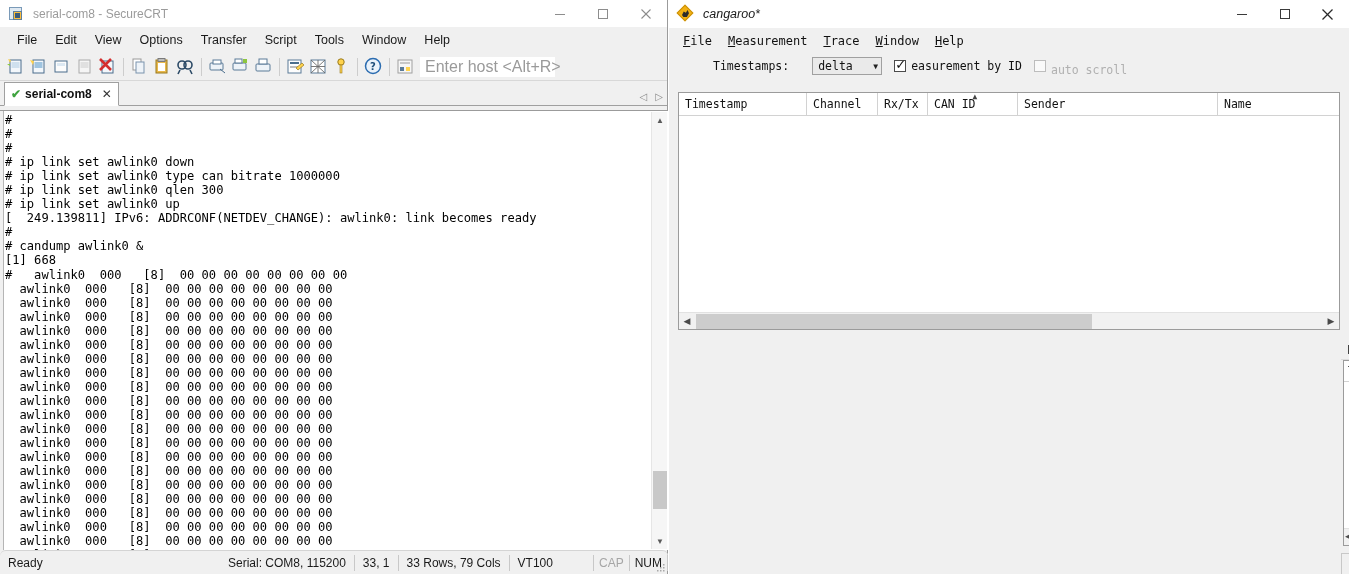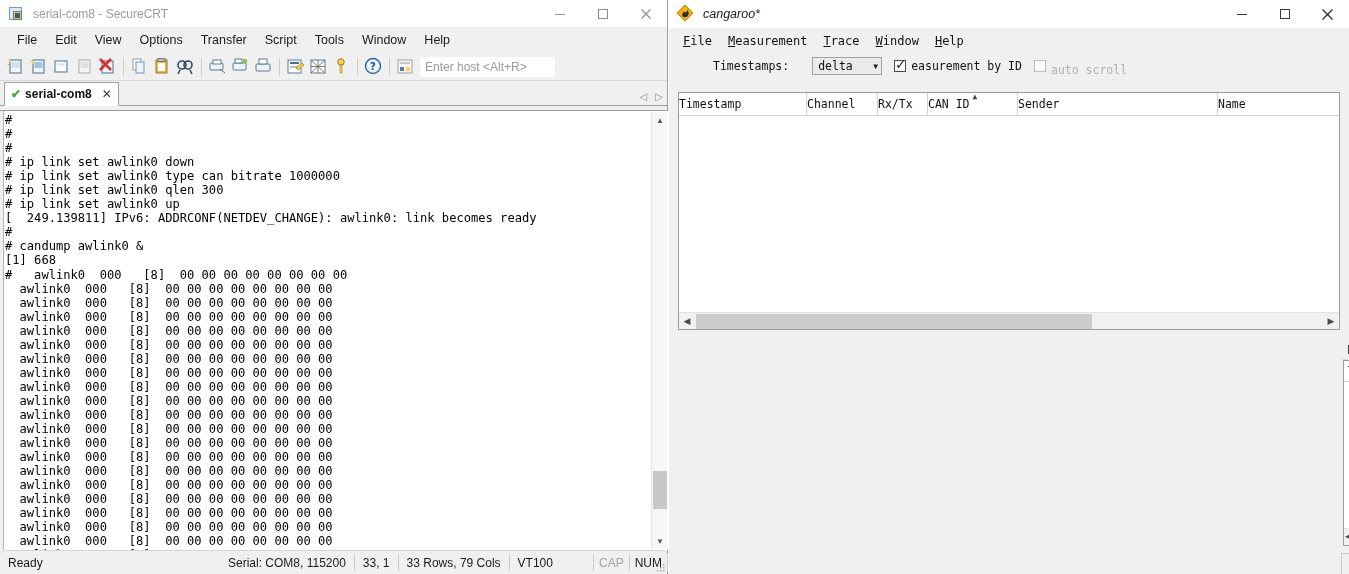--- a/index.html
+++ b/index.html
@@ -42,21 +42,21 @@
   #scrt-toolbar {
     height:28px; background:#f0f0f0; display:flex; align-items:center; padding-left:4px;
     border-bottom:1px solid #d8d8d8;
   }
   .tbicon { width:21px; height:21px; margin:0 1px; position:relative; }
   .tbsep { width:1px; height:18px; background:#cdcdcd; margin:0 4px; }
   #scrt-hostbox {
     width:135px; height:20px; background:#fff; border:1px solid #fff;
     display:flex; align-items:center; padding-left:4px; margin-left:3px;
   }
-  #scrt-hostbox span { color:#9a9a9a; font-size:12px; white-space:nowrap; }
+  #scrt-hostbox span { color:#9a9a9a; font-size:16px; white-space:nowrap; }
 
   #scrt-tabbar {
     height:25px; background:#f0f0f0; display:flex; align-items:flex-end;
     position:relative; border-bottom:1px solid #a0a0a0;
   }
   #scrt-tab {
     height:24px; background:#fff; border:1px solid #a0a0a0; border-bottom:1px solid #fff;
     display:flex; align-items:center; padding:0 6px 0 6px; margin-left:4px; position:relative; top:1px;
   }
   #scrt-tab .chk { color:#3fa33f; font-size:12px; font-weight:bold; margin-right:4px; }
@@ -138,21 +138,21 @@
 
   #trace-panel {
     position:absolute; left:9px; top:92px; width:662px; height:238px;
     background:#fff; border:1px solid #9b9b9b;
   }
   #trace-head {
     height:23px; background:#fff; border-bottom:1px solid #d2d2d2; display:flex;
     font-family:"DejaVu Sans Mono","Liberation Mono",monospace; font-size:11.5px; color:#111;
   }
   #trace-head .th {
-    display:flex; align-items:center; padding-left:0; border-right:1px solid #d2d2d2;
+    display:flex; align-items:center; padding-left:6px; border-right:1px solid #d2d2d2;
     position:relative; white-space:nowrap;
   }
   #trace-head .th:last-child { border-right:none; }
   #trace-head .sortarr { position:absolute; top:-1px; left:50%; font-size:8px; color:#444; }
   #trace-body { position:absolute; left:0; top:23px; right:0; bottom:18px; background:#fff; }
   #trace-hscroll {
     position:absolute; left:0; bottom:0; right:0; height:17px; background:#f1f1f1;
     border-top:1px solid #e2e2e2; display:flex; align-items:center;
   }
   #trace-hscroll .hl { width:16px; text-align:center; color:#4a4a4a; font-size:9px; }

